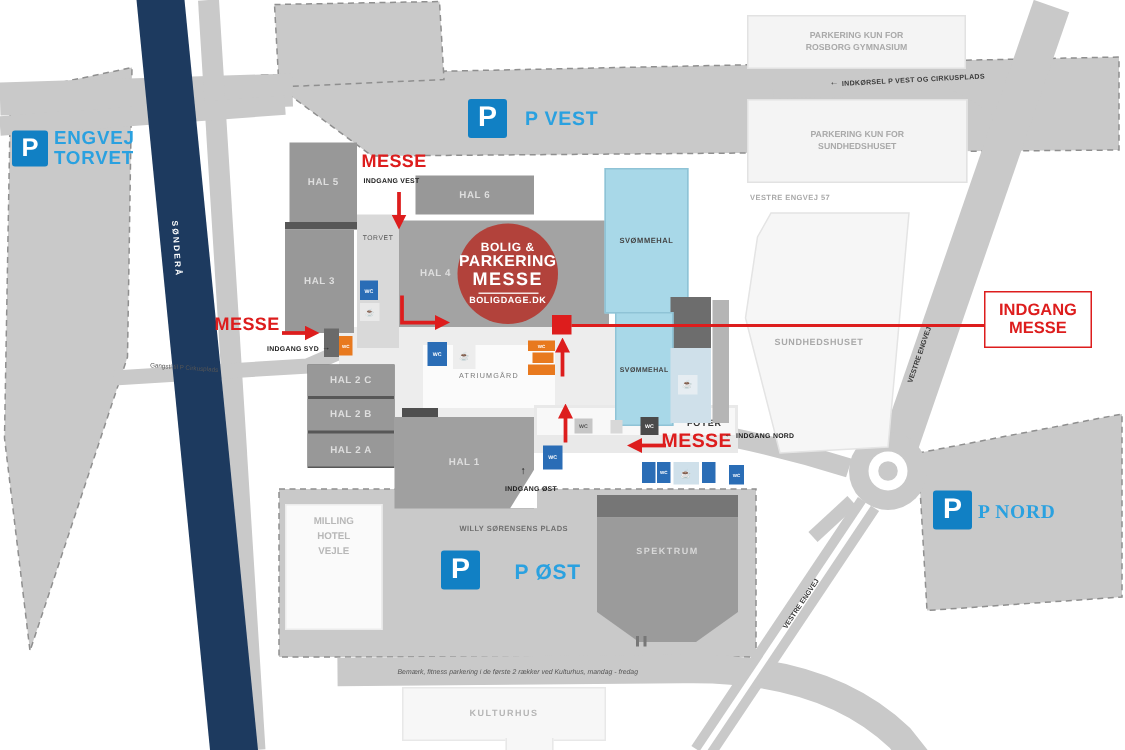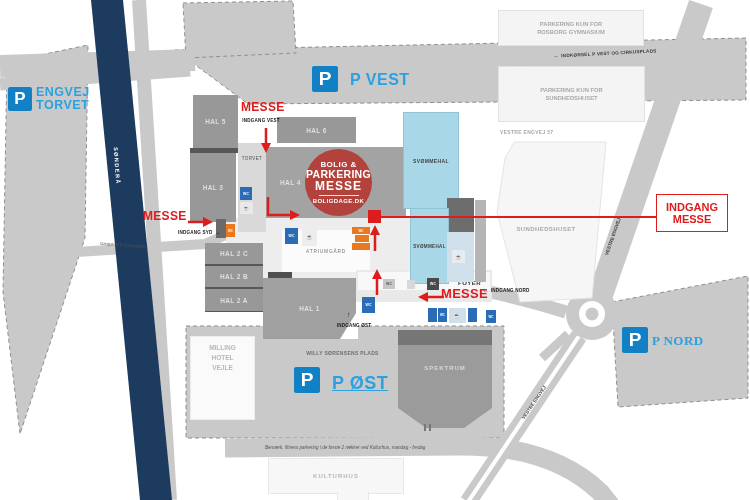--- a/index.html
+++ b/index.html
@@ -161,28 +161,28 @@
   <div class="ic" style="left:362px;top:297px;width:13px;height:16px;background:#2a6db6;font-size:3.5px;">WC</div>
   <div class="b" style="left:428px;top:308px;width:9px;height:14px;background:#2a6db6;"></div>
   <div class="ic" style="left:438px;top:308px;width:9px;height:14px;background:#2a6db6;font-size:3px;">WC</div>
   <div class="ic" style="left:449px;top:308px;width:17px;height:15px;background:#cfe0ea;color:#667;font-size:6px;">☕</div>
   <div class="b" style="left:468px;top:308px;width:9px;height:14px;background:#2a6db6;"></div>
   <div class="ic" style="left:486px;top:310px;width:10px;height:13px;background:#2a6db6;font-size:3px;">WC</div>
   <div class="b" style="left:424px;top:424px;width:2px;height:7px;background:#777;"></div>
   <div class="b" style="left:429px;top:424px;width:2px;height:7px;background:#777;"></div>
 
   <div class="pbox" style="left:312px;top:66px;width:26px;height:26px;font-size:19px;">P</div>
-  <div class="park-lbl b" style="left:350px;top:71px;font-size:16px;">P VEST</div>
+  <div class="park-lbl b" style="left:350px;top:71px;font-size:13px;">P VEST</div>
   <div class="pbox" style="left:8px;top:87px;width:24px;height:24px;font-size:17px;">P</div>
   <div class="park-lbl b" style="left:36px;top:86px;font-size:12.5px;line-height:13px;">
     <div>ENGVEJ</div>
     <div>TORVET</div>
   </div>
   <div class="pbox" style="left:294px;top:367px;width:26px;height:26px;font-size:19px;">P</div>
-  <div class="park-lbl b" style="left:332px;top:373px;font-size:18px;text-decoration:underline;">P ØST</div>
+  <div class="park-lbl b" style="left:343px;top:373px;font-size:14px;">P ØST</div>
   <div class="pbox" style="left:622px;top:327px;width:26px;height:26px;font-size:19px;">P</div>
   <div class="park-lbl b" style="left:652px;top:333px;font-size:13px;font-family:Liberation Serif, serif;">P NORD</div>
 
   <div class="circle">
     <div style="font-size:8px;font-weight:800;letter-spacing:.4px;">BOLIG &amp;</div>
     <div style="font-size:10.5px;font-weight:800;letter-spacing:.3px;">PARKERING</div>
     <div style="font-size:12px;font-weight:800;letter-spacing:1px;">MESSE</div>
     <div style="width:40px;height:1px;background:#fff;opacity:.85;margin:2px 0;"></div>
     <div style="font-size:6px;font-weight:700;letter-spacing:.4px;">BOLIGDAGE.DK</div>
   </div>

